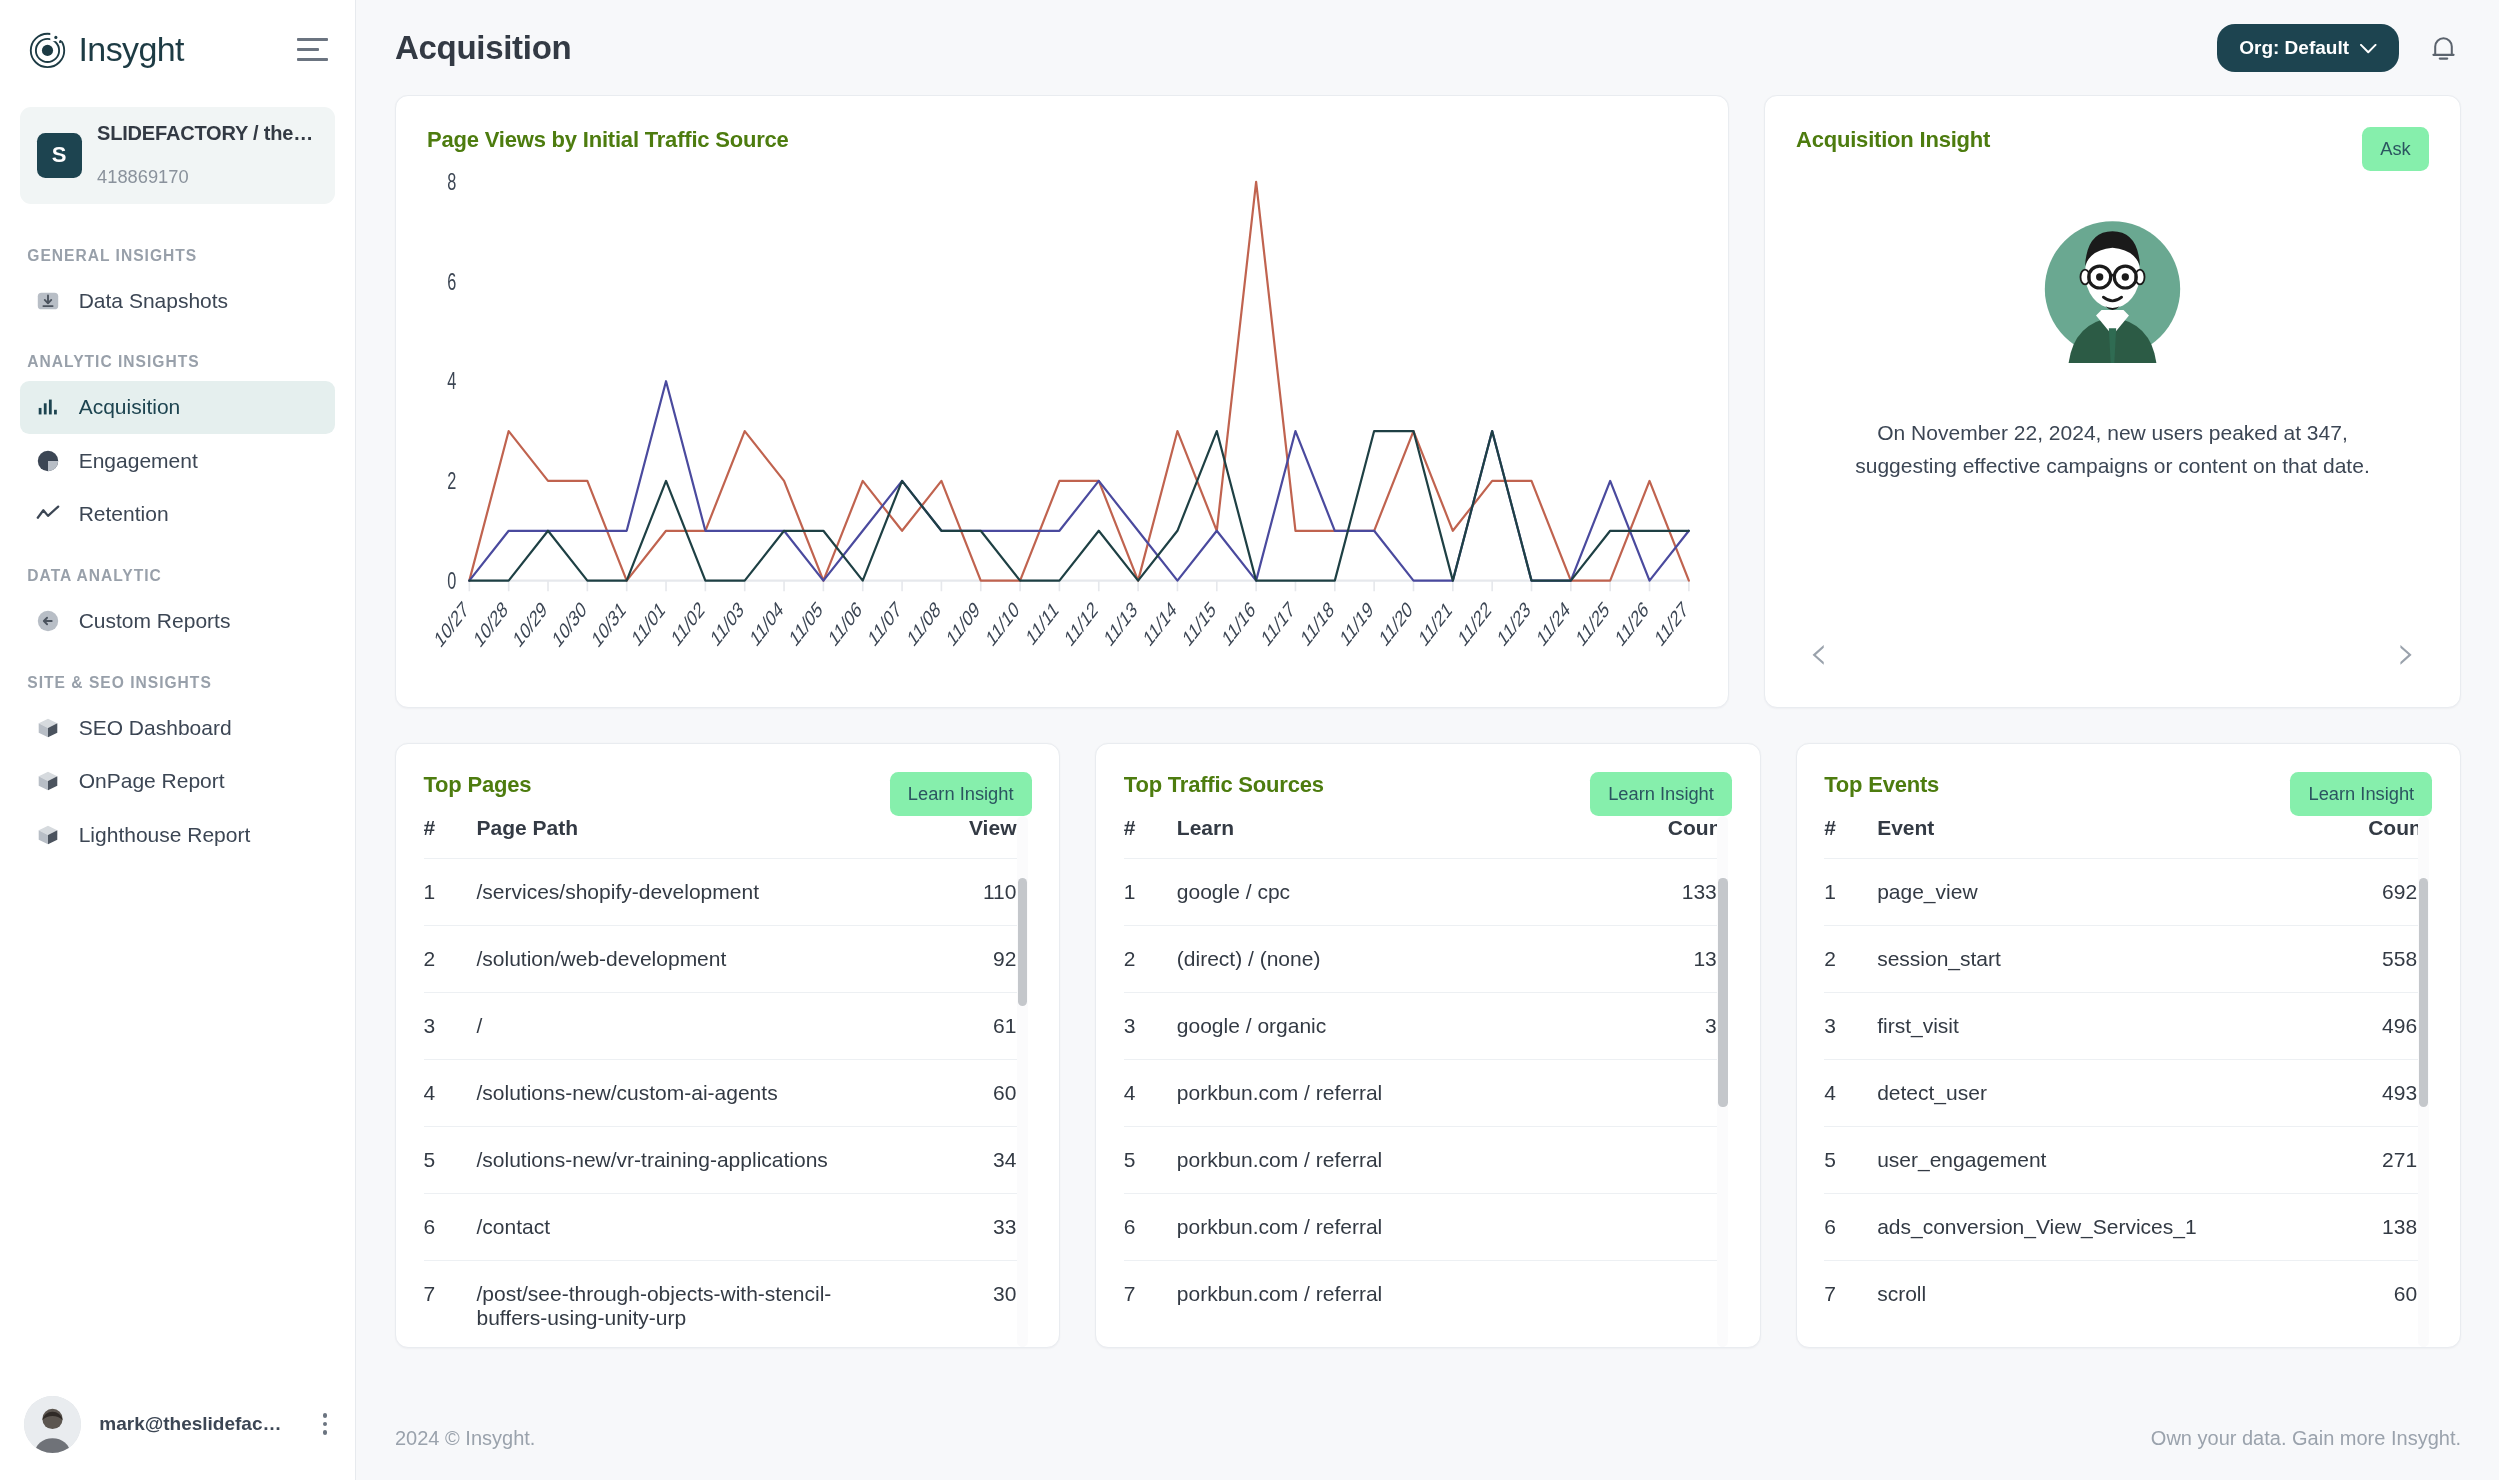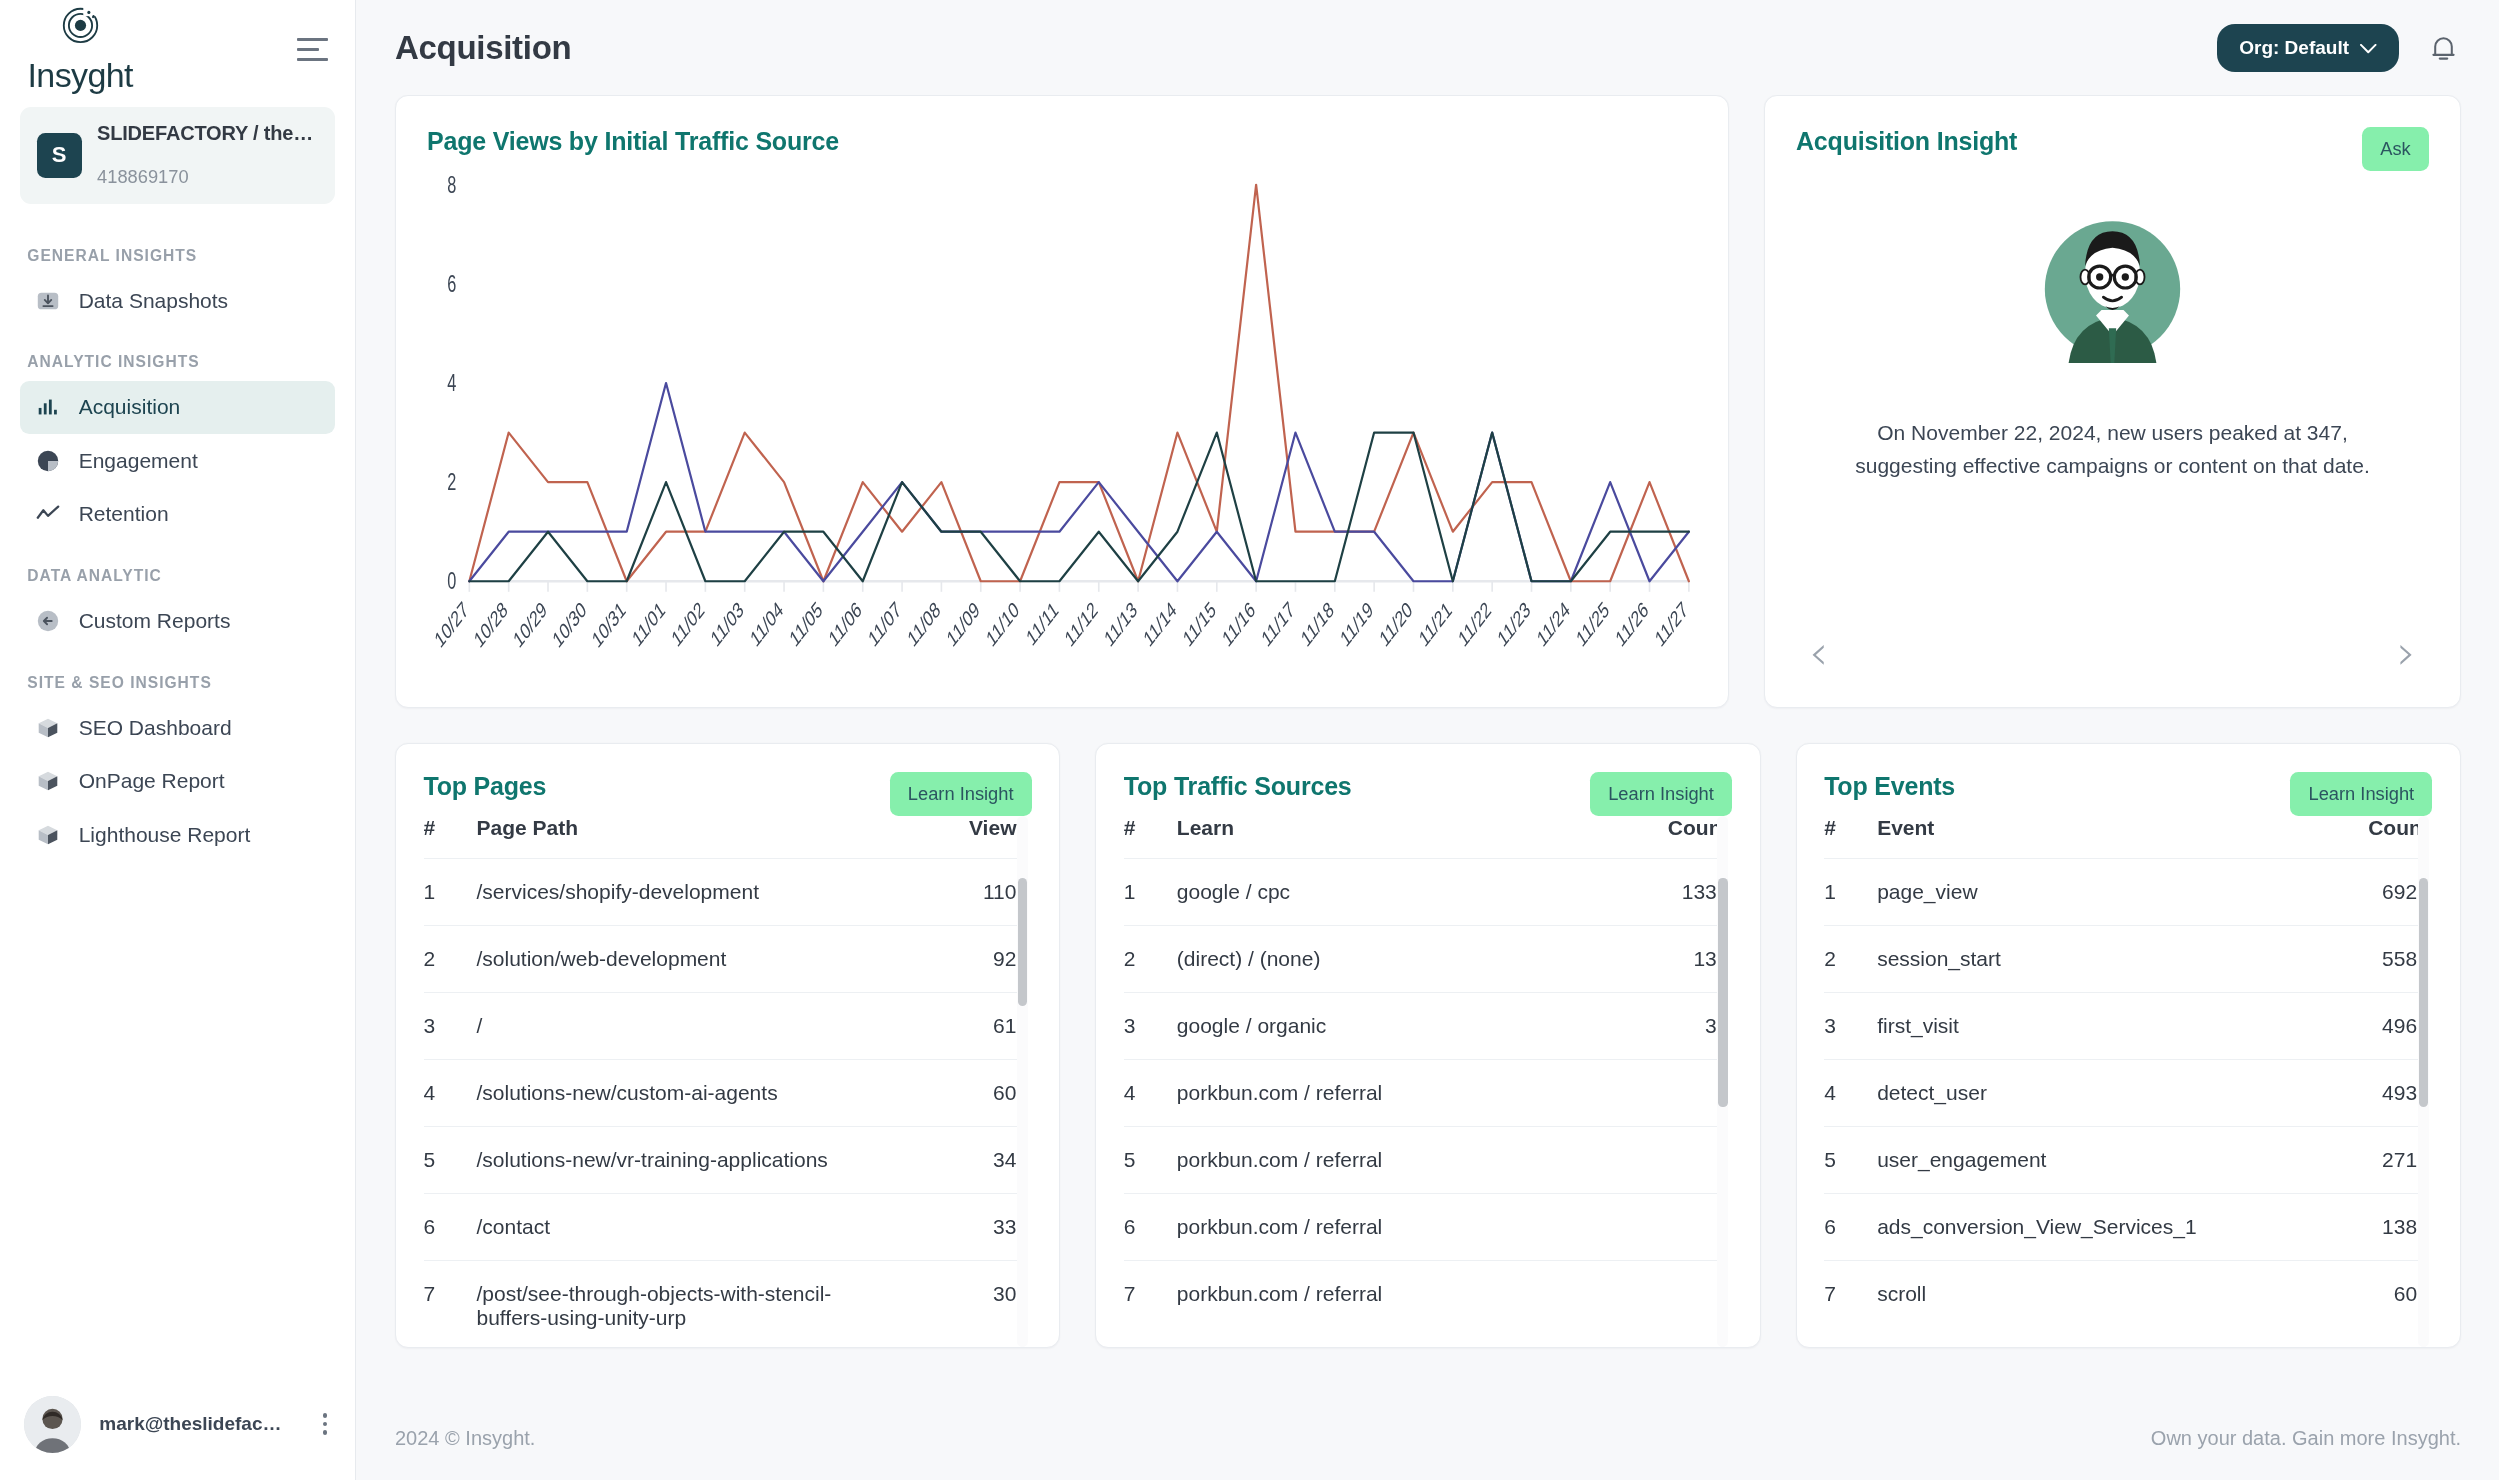--- a/index.html
+++ b/index.html
@@ -15,21 +15,21 @@
   .sidebar {
     width: 356px; height: 1480px;
     background: #ffffff;
     border-right: 0.9px solid #e7eaee;
     display: flex; flex-direction: column;
     flex: 0 0 356px;
     position: relative;
   }
   .sb-top { display: flex; align-items: center; justify-content: space-between;
             padding: 20px 27.5px 0 27.5px; height: 79px; }
-  .logo-wrap { display: flex; align-items: center; gap: 12px; flex-direction: column; }
+  .logo-wrap { display: flex; align-items: center; gap: 12px; }
   .logo-mark { width: 39px; height: 39px; flex: 0 0 39px; }
   .logo-text { font-size: 34px; font-weight: 400; color: #1d3b44; letter-spacing: -0.6px;
                font-family: "Liberation Sans", sans-serif; }
   .hamburger { width: 31px; display: flex; flex-direction: column; gap: 6.4px;
                cursor: pointer; padding: 3.7px 0; }
   .hamburger i { display: block; height: 3.7px; background: #6b7480; border-radius: 0.9px; }
   .hamburger i:nth-child(1) { width: 31px; }
   .hamburger i:nth-child(2) { width: 22px; }
   .hamburger i:nth-child(3) { width: 31px; }
 
@@ -106,21 +106,21 @@
 
   .card {
     background: #ffffff; border: 0.9px solid #e9ecf0; border-radius: 13px;
     box-shadow: 0 0.9px 1.8px rgba(16,24,40,0.04);
     display: flex; flex-direction: column; overflow: hidden;
   }
   .card-chart { flex: 1 1 auto; padding: 31px 31px 18.3px 31px; }
   .card-insight { flex: 0 0 697px; padding: 31px 31px 22px 31px; }
   .card-table { flex: 1 1 0; padding: 27.5px 27.5px 0 27.5px; min-width: 0; }
 
-  .card-title { font-size: 25px; font-weight: 700; color: #0f766e; letter-spacing: -0.2px; }
+  .card-title { font-size: 22px; font-weight: 700; color: #4d7c0f; letter-spacing: -0.2px; }
   .card-head { display: flex; align-items: flex-start; justify-content: space-between; }
   .pill-btn {
     background: #86efac; color: #2b5560;
     font-size: 18.3px; padding: 11px 18.3px; border-radius: 8.3px;
     border: none; cursor: pointer; white-space: nowrap;
     font-family: "Liberation Sans", sans-serif;
   }
 
   
   .chart-area { flex: 1; position: relative; margin-top: 16.5px; }

